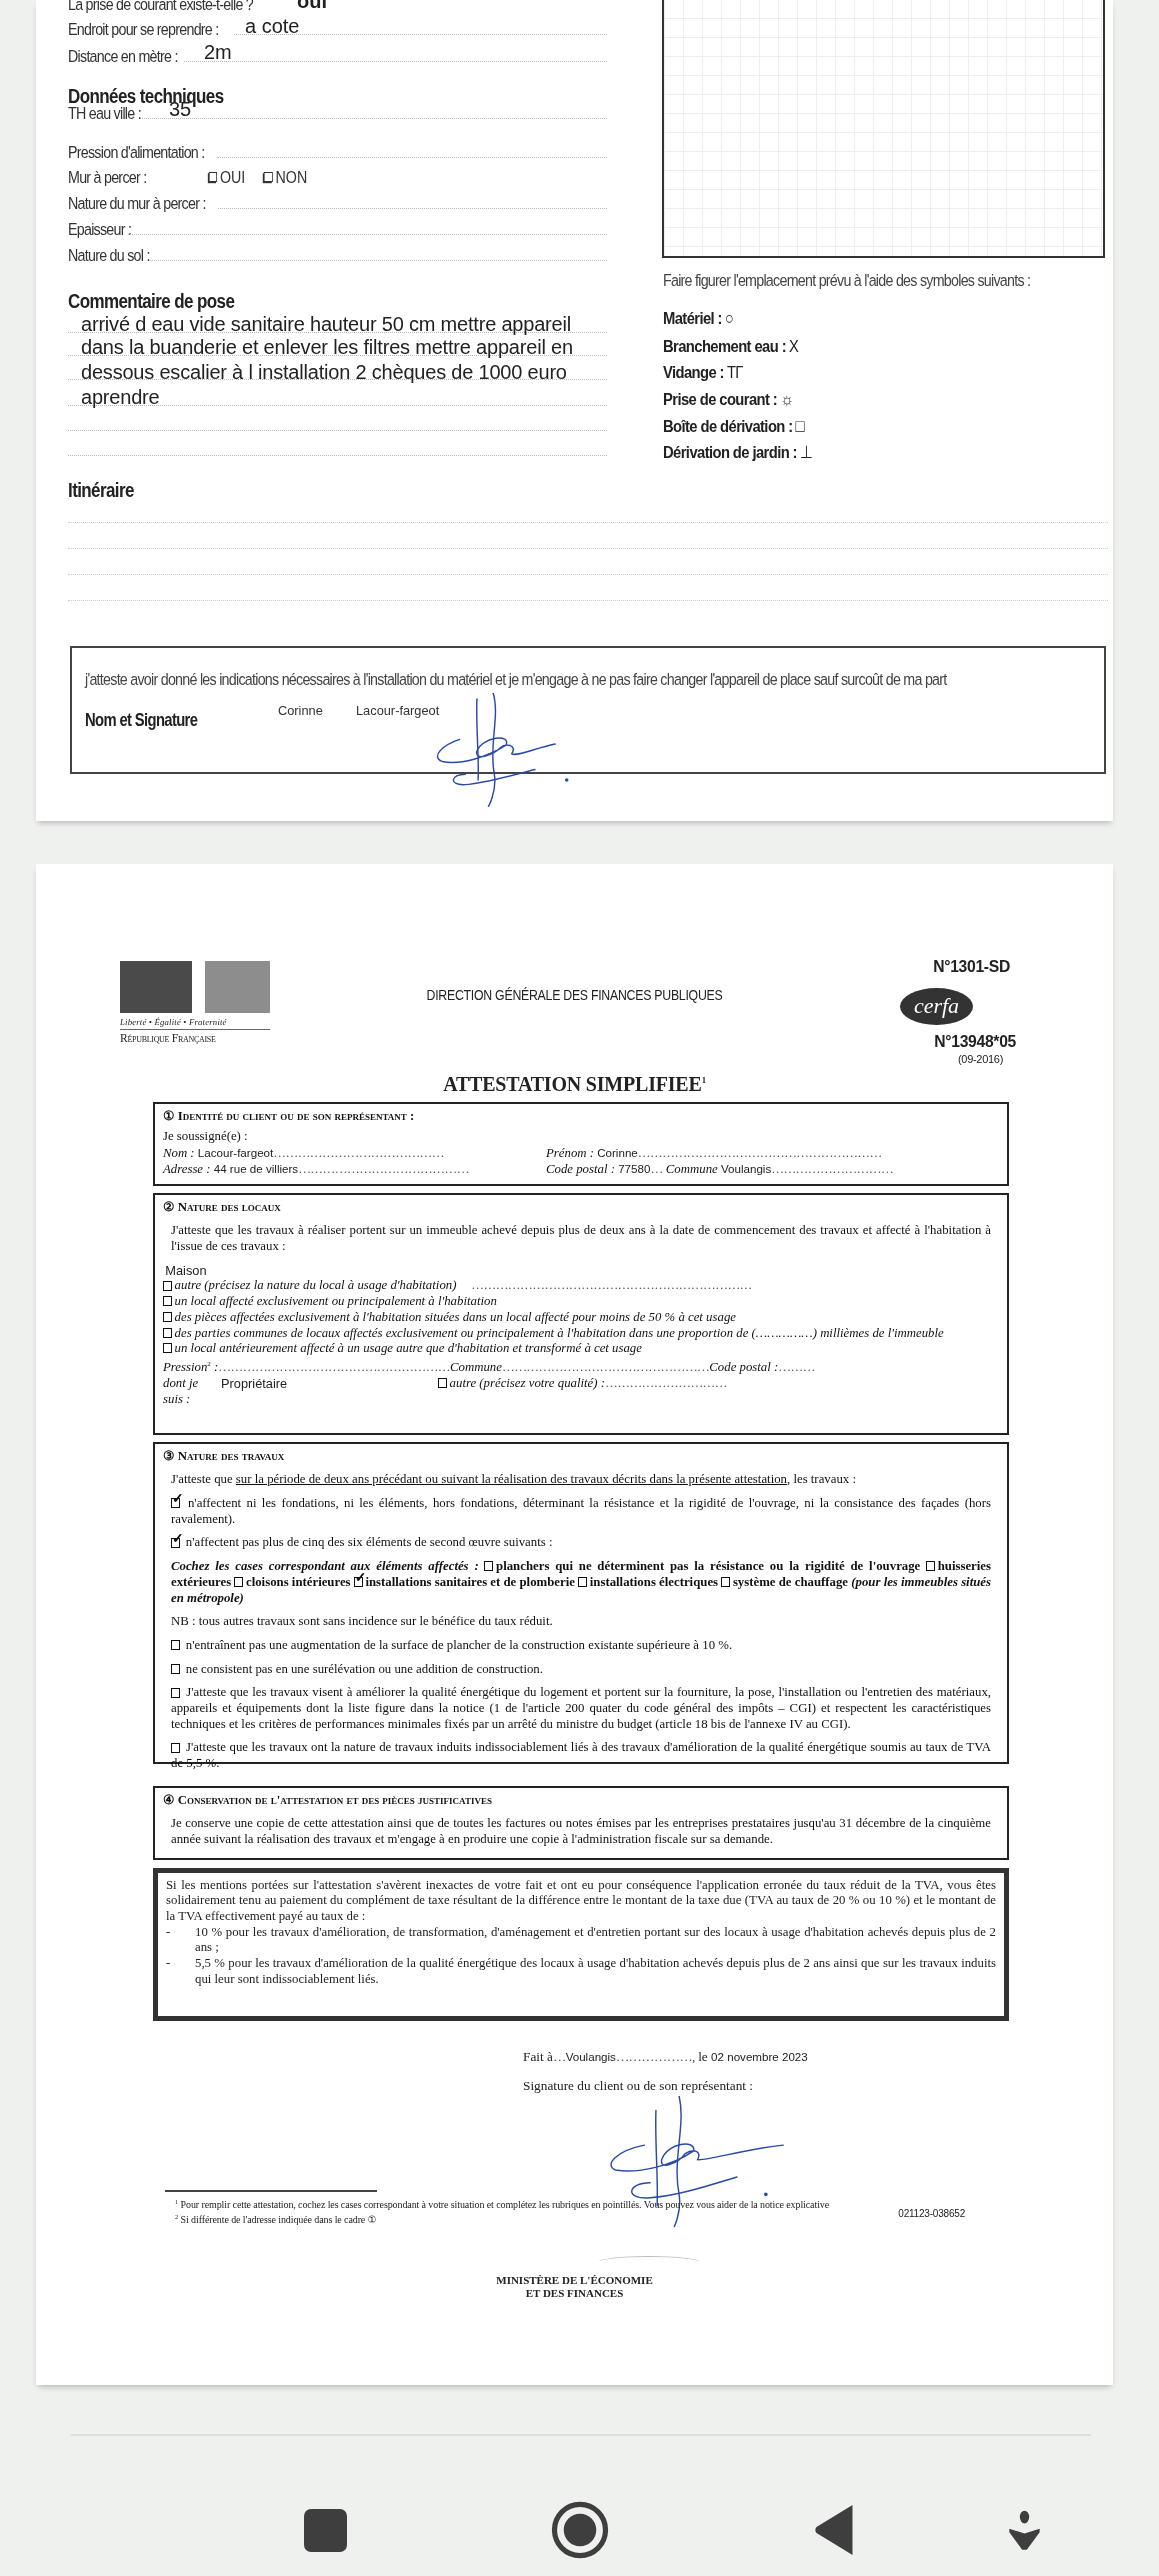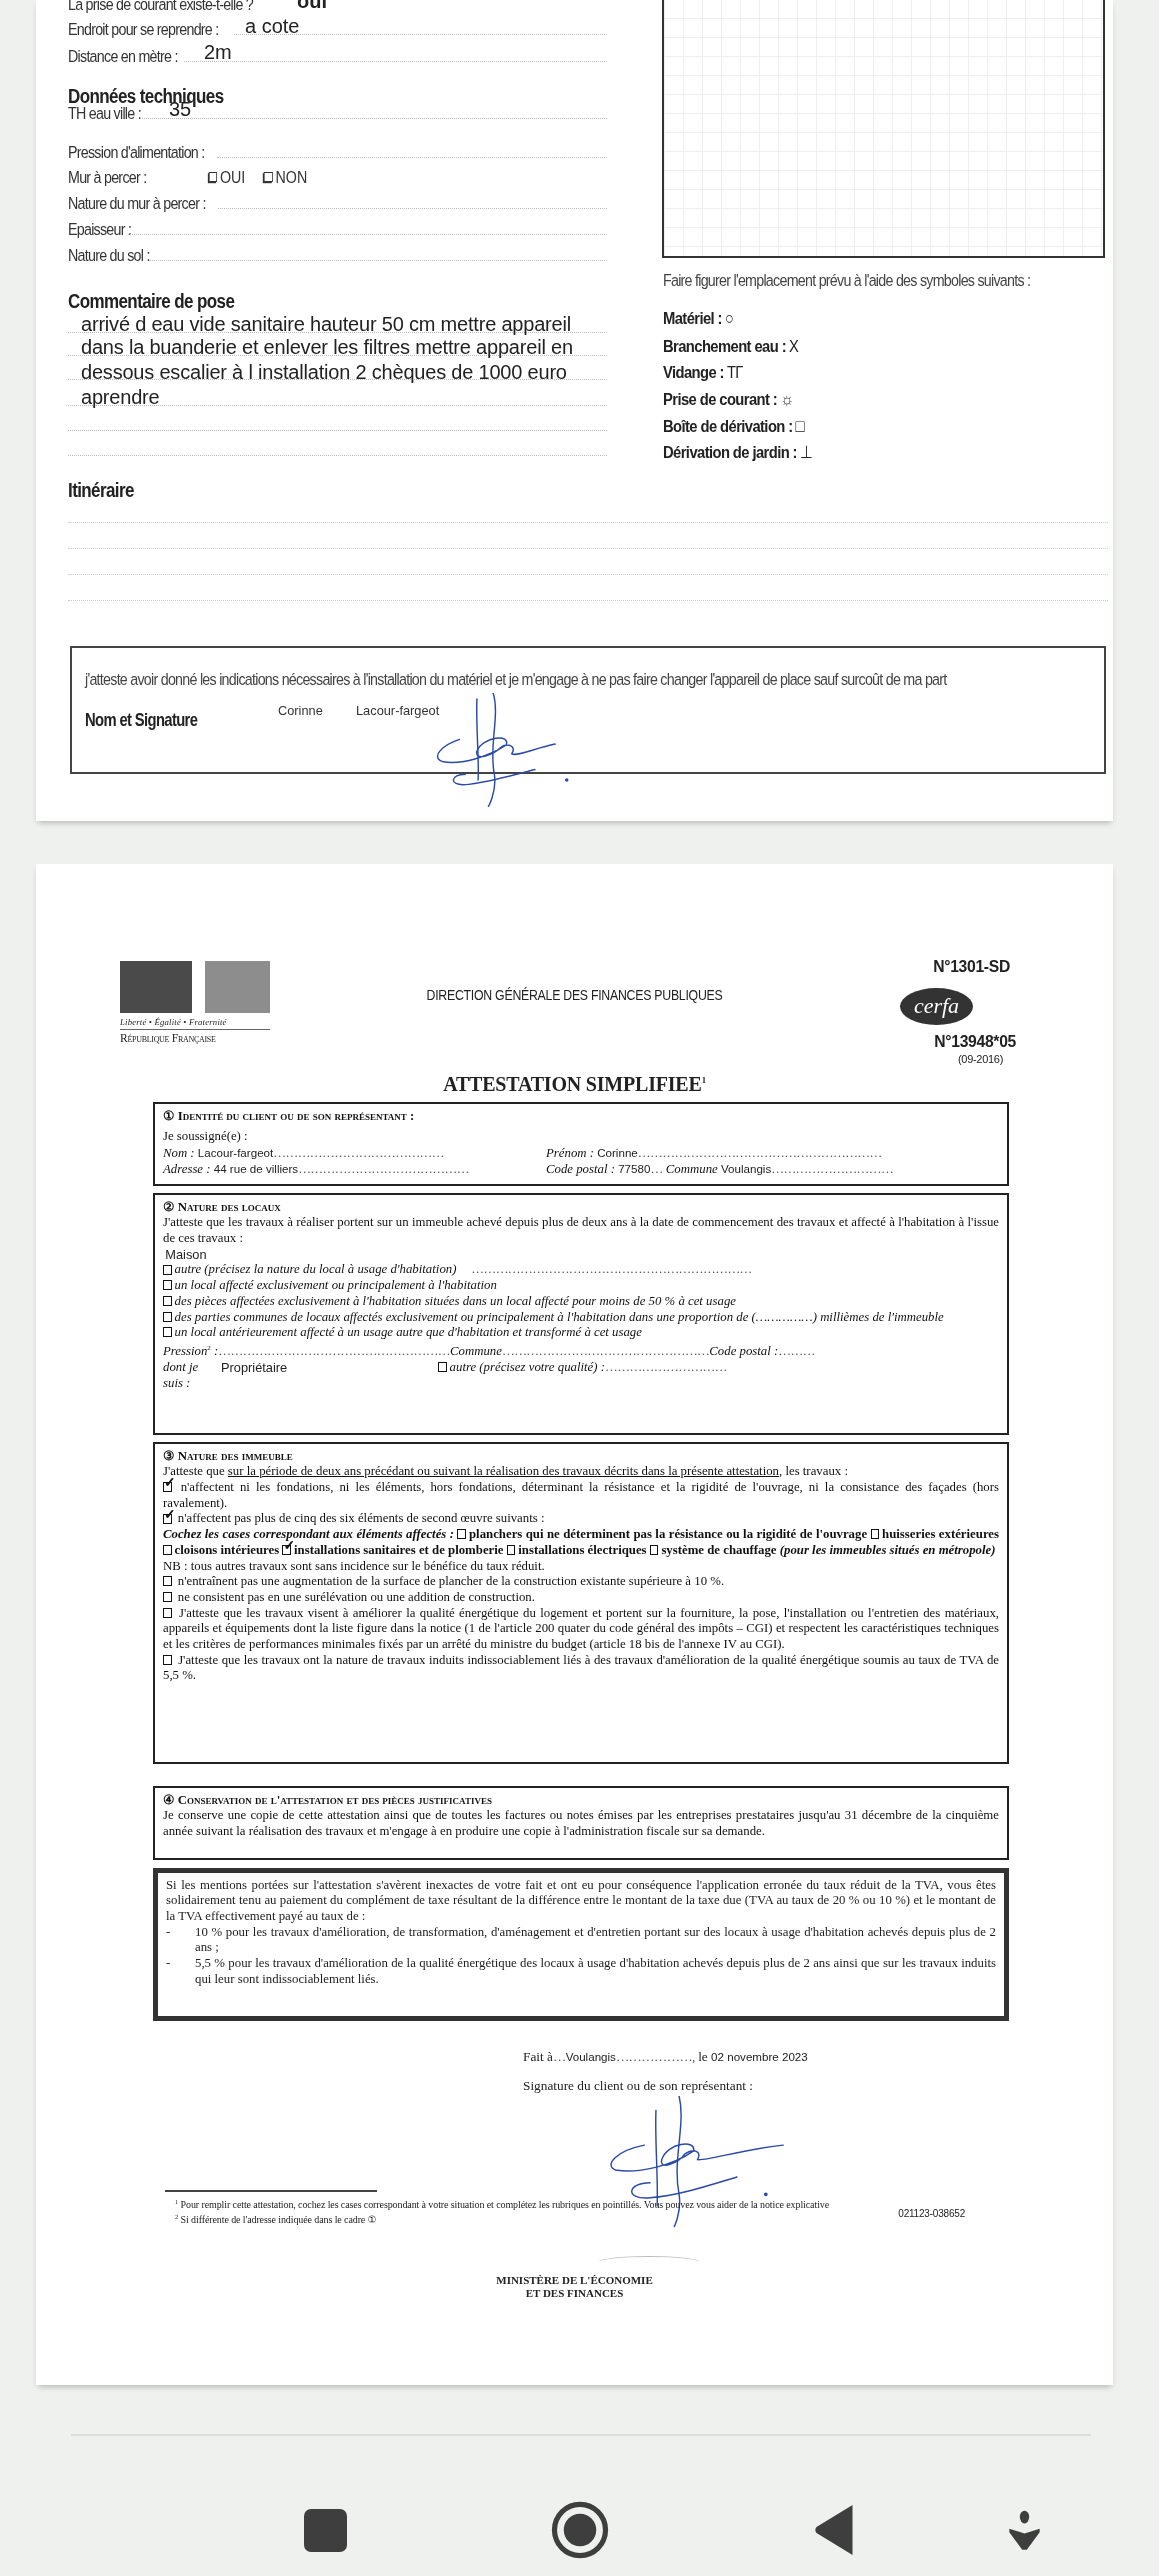--- a/index.html
+++ b/index.html
@@ -43,21 +43,21 @@
   .rf-line { height: 1.2px; background: #666; margin: 2.3px 0; }
   .rf-name { font-family: "Liberation Serif", serif; font-size: 11.6px; font-variant: small-caps; letter-spacing: -0.3px; }
   .dgfip { position: absolute; left: 0; width: 100%; text-align: center; top: 123px; font-size: 14px; letter-spacing: -0.3px; transform: scaleX(0.88); }
   .form-no { position: absolute; right: 103px; font-weight: bold; text-align: center; font-size: 15.7px; letter-spacing: -0.3px; }
   .cerfa-oval { position: absolute; left: 864px; top: 124px; width: 73px; height: 37px; border-radius: 50%; background: #333; color: #fff;
     font-family: "Liberation Serif", serif; font-style: italic; font-size: 22px; text-align: center; line-height: 35px; }
   .att-title { position: absolute; left: 0; width: 100%; text-align: center; top: 209px; font-size: 20px; font-weight: bold; letter-spacing: -0.2px; }
 
   .sec { position: absolute; left: 117px; width: 856px; border: 2.3px solid #222; border-top-width: 2.9px; padding: 4.6px 8px; font-family: "Liberation Serif", serif; font-size: 12.8px; line-height: 15.7px; color: #111; }
   .sec-title { font-variant: small-caps; font-weight: bold; font-size: 12.8px; }
-  .sec p { margin: 0; text-align: justify; }
+  .sec p { margin: 8px; text-align: justify; }
   .it { font-style: italic; }
   .bd { font-weight: bold; }
   .ul { text-decoration: underline; }
   .fillv { font-family: "Liberation Sans", sans-serif; font-size: 11.6px; color: #222; }
   .dotfill { color: #555; letter-spacing: -0.6px; }
   .sq { display: inline-block; width: 8.7px; height: 10px; border: 1.2px solid #111; vertical-align: -1.2px; margin-right: 2.9px; }
   .sq.checked { position: relative; }
   .sq.checked::after { content: "✓"; position: absolute; left: 0px; top: -7px; font-size: 14px; font-weight: bold; line-height: 14px; }
   .warn-box { position: absolute; left: 117px; width: 856px; border: 5.8px solid #333; padding: 4.6px 8px; font-family: "Liberation Serif", serif; font-size: 12.8px; line-height: 15.7px; }
   .warn-box ul { list-style: none; }
@@ -247,21 +247,21 @@
       <span class="it">Pression</span><sup style="font-size:7px;">2</sup><span class="it"> :</span><span class="dotfill">…………………………………………………</span><span class="it">Commune</span><span class="dotfill">……………………………………………</span><span class="it">Code postal :</span><span class="dotfill">………</span>
     </div>
     <div style="display:flex;">
       <span class="it" style="width:58px;">dont je suis :</span>
       <span class="fillv" style="width:217px; font-size:12.8px;">Propriétaire</span>
       <span><span class="sq"></span><span class="it">autre (précisez votre qualité) :</span><span class="dotfill">…………………………</span></span>
     </div>
   </div>
 
   <div class="sec" style="top:578px; height:322px;">
-    <div class="sec-title">③ Nature des immeuble</div>
+    <div class="sec-title">③ Nature des travaux</div>
     <p>
       <span>J'atteste que </span><span class="ul">sur la période de deux ans précédant ou suivant la réalisation des travaux décrits dans la présente attestation</span><span>, les travaux :</span>
     </p>
     <p><span class="sq checked"></span> <span>n'affectent ni les fondations, ni les éléments, hors fondations, déterminant la résistance et la rigidité de l'ouvrage, ni la consistance des façades (hors ravalement).</span></p>
     <p><span class="sq checked"></span> <span>n'affectent pas plus de cinq des six éléments de second œuvre suivants :</span></p>
     <p class="bd">
       <span class="it">Cochez les cases correspondant aux éléments affectés :</span>
       <span><span class="sq"></span><span>planchers qui ne déterminent pas la résistance ou la rigidité de l'ouvrage</span></span>
       <span><span class="sq"></span><span>huisseries extérieures</span></span>
       <span><span class="sq"></span><span>cloisons intérieures</span></span>

